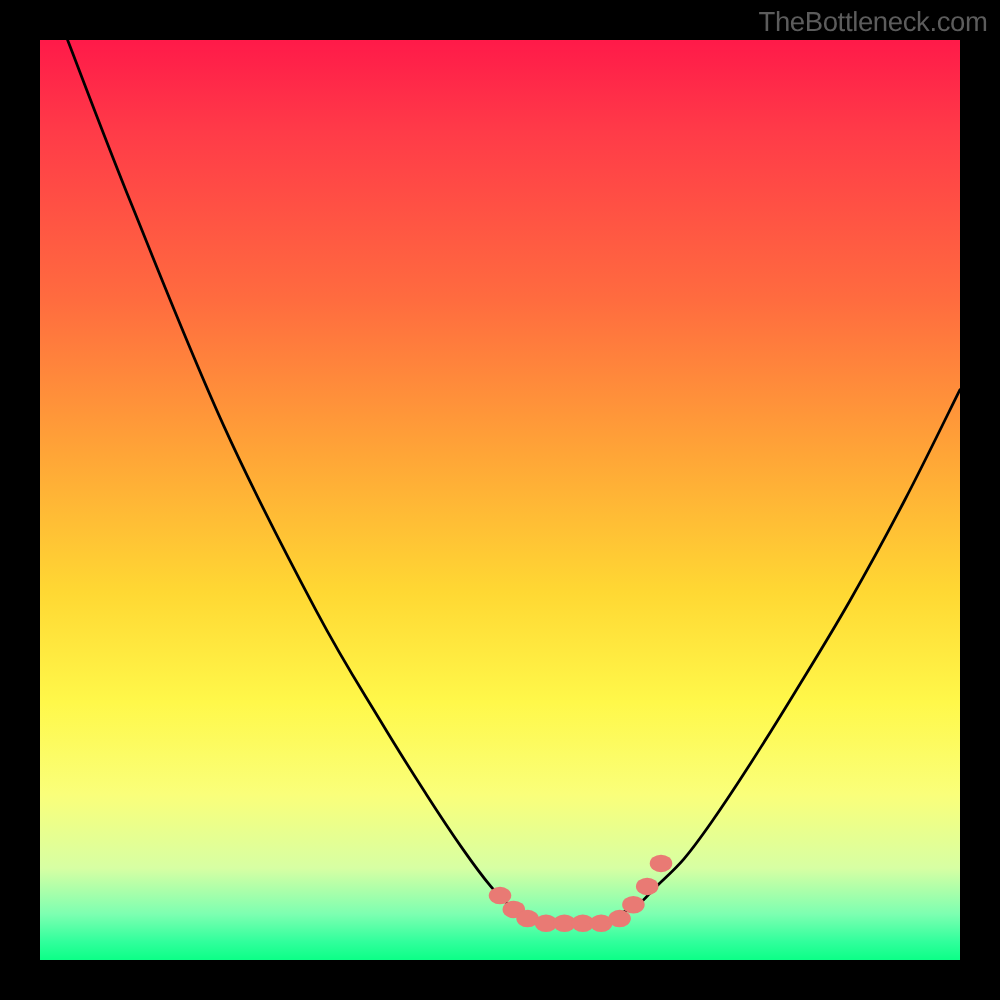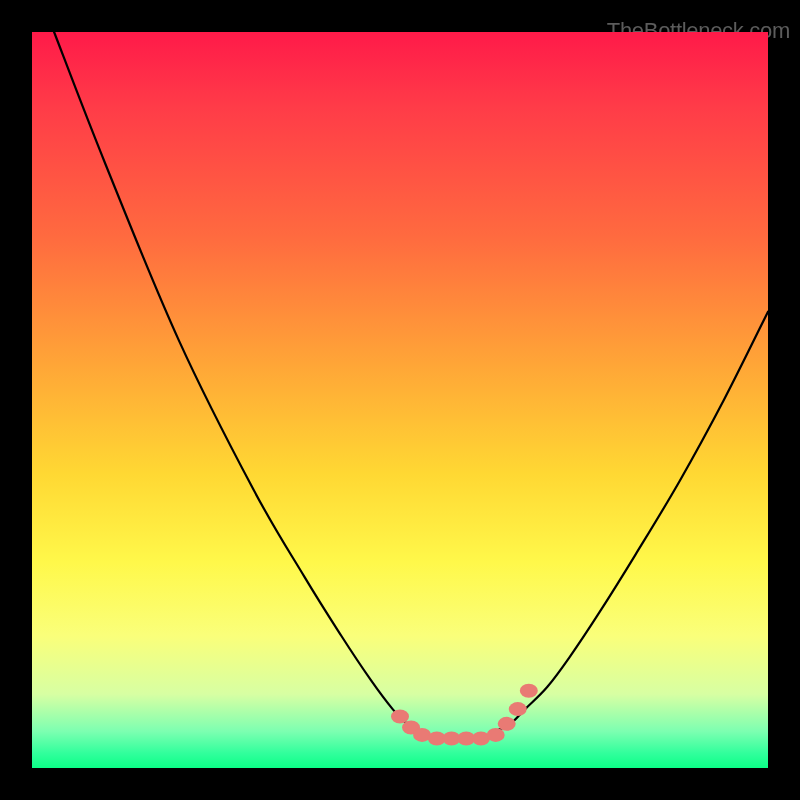--- a/index.html
+++ b/index.html
@@ -35,21 +35,21 @@
       #fff84a 72%,
       #faff7a 82%,
       #d7ffa3 90%,
       #7dffb1 95%,
       #31ff9c 98%,
       #0cff87 100%
     );
   }
   .watermark {
     position: absolute;
-    top: 18px;
+    top: 5px;
     right: 10px;
     color: #5c5c5c;
     font-size: 22px;
     font-weight: 400;
     letter-spacing: -0.3px;
     text-align: right;
     user-select: none;
   }
   svg.curves {
     position: absolute;

